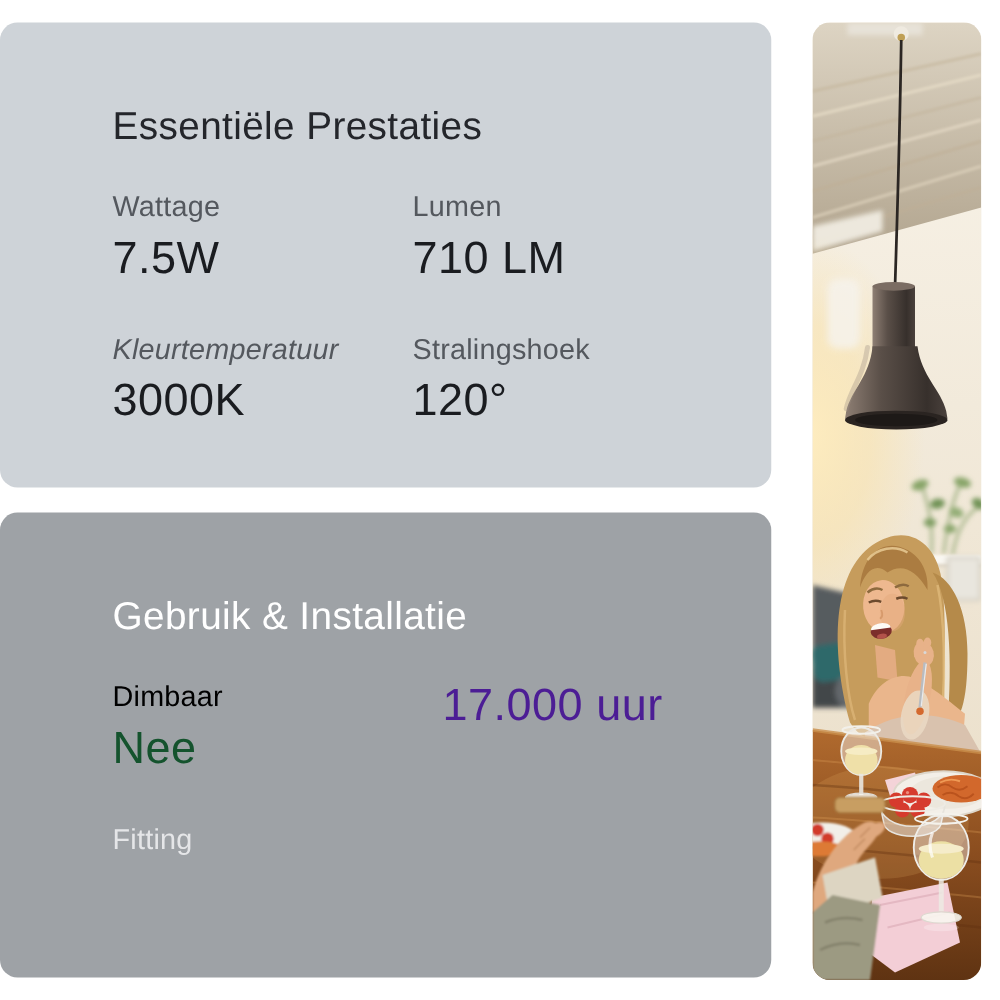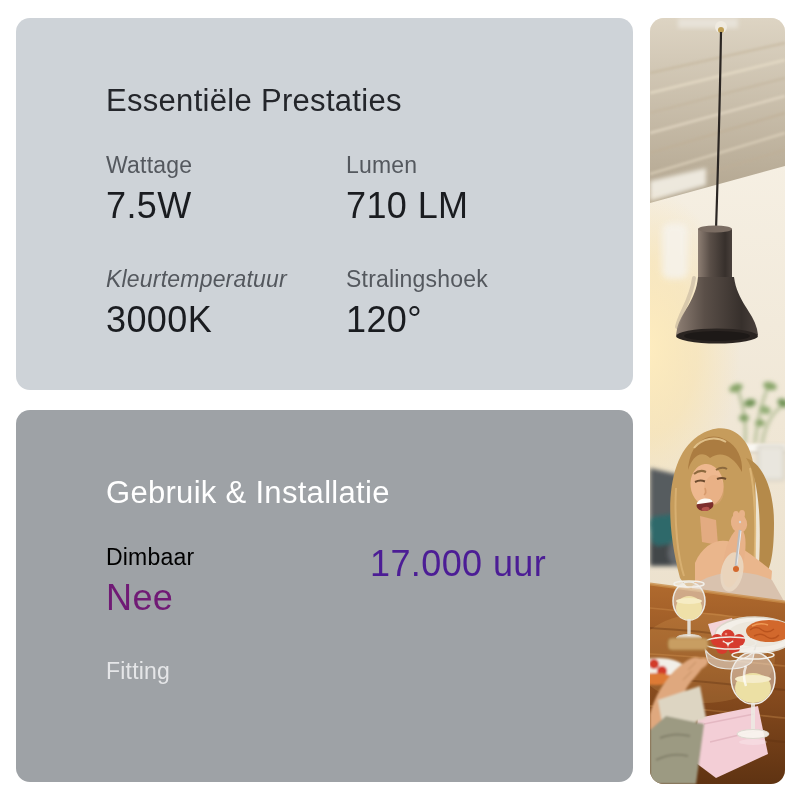--- a/index.html
+++ b/index.html
@@ -2,21 +2,21 @@
 <html><head>
 <meta charset="utf-8">
 <style>
   html,body{margin:0;padding:0;}
   body{
     width:800px;height:800px;position:relative;background:#ffffff;
     font-family:"Liberation Sans",sans-serif;overflow:hidden;
     -webkit-font-smoothing:antialiased;
   }
   .card{
-    position:absolute;left:16px;width:617px;height:372px;border-radius:14px;
+    position:absolute;left:0;width:617px;height:372px;border-radius:14px;
     box-sizing:border-box;padding:64px 36px 0 90px;
   }
   .card-top{top:18px;}
   .card-bottom{top:410px;}
   .card-title{
     margin:0 0 30px 0;font-size:31px;font-weight:500;letter-spacing:.3px;line-height:1.25;
   }
   .spec-grid{display:grid;grid-template-columns:240px 1fr;row-gap:38px;}
   .spec-label{font-size:23px;line-height:1.26;letter-spacing:.2px;margin-bottom:5px;font-weight:400;}
   .spec-value{font-size:36px;line-height:1.18;letter-spacing:.4px;font-weight:400;}
@@ -49,21 +49,21 @@
       <div class="spec-value" style="color: rgb(26, 28, 32);">120°</div>
     </div>
   </div>
 </section>
 
 <section class="card card-bottom" style="background-color: rgb(158, 162, 166);">
   <h2 class="card-title" style="color: rgb(255, 255, 255);">Gebruik &amp; Installatie</h2>
   <div class="spec-grid">
     <div class="spec">
       <div class="spec-label" style="color: #000000;">Dimbaar</div>
-      <div class="spec-value" style="color: #701a75;">Nee</div>
+      <div class="spec-value" style="color: #14532d;">Nee</div>
     </div>
     <div class="spec">
       <div class="spec-value" style="color: #4c1d95; margin-left: 24px;">17.000 uur</div>
     </div>
     <div class="spec">
       <div class="spec-label" style="color: rgb(229, 230, 232);">Fitting</div>
     </div>
   </div>
 </section>
 

